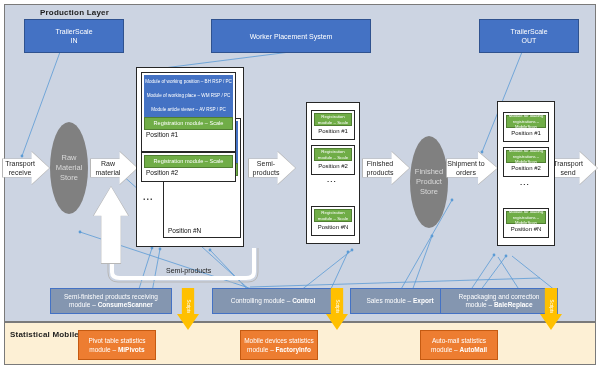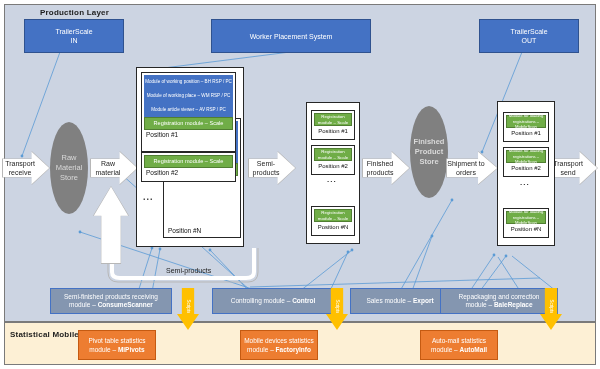--- a/index.html
+++ b/index.html
@@ -122,21 +122,21 @@
   <div class="blue-box" id="sys-out" style="left:479px;top:19px;width:100px;height:34px;">
     <span style="white-space:pre-line">TrailerScale
 OUT</span>
   </div>
 
   <div class="gray-ellipse" style="left:50px;top:122px;width:38px;height:92px;">
     <span style="white-space:pre-line">Raw
 Material
 Store</span>
   </div>
-  <div class="gray-ellipse" style="left:410px;top:106px;width:38px;height:92px;font-weight:bold;">
+  <div class="gray-ellipse" style="left:410px;top:136px;width:38px;height:92px;">
     <span style="white-space:pre-line">Finished
 Product
 Store</span>
   </div>
 
   <div class="warrow-outline right" style="left:2px;top:151px;width:48px;height:34px;"></div>
   <div class="warrow right" style="left:2.8px;top:151.8px;width:46.4px;height:32.4px;">
     <span class="lbl" style="white-space:pre-line">Transport
 receive</span>
   </div>

